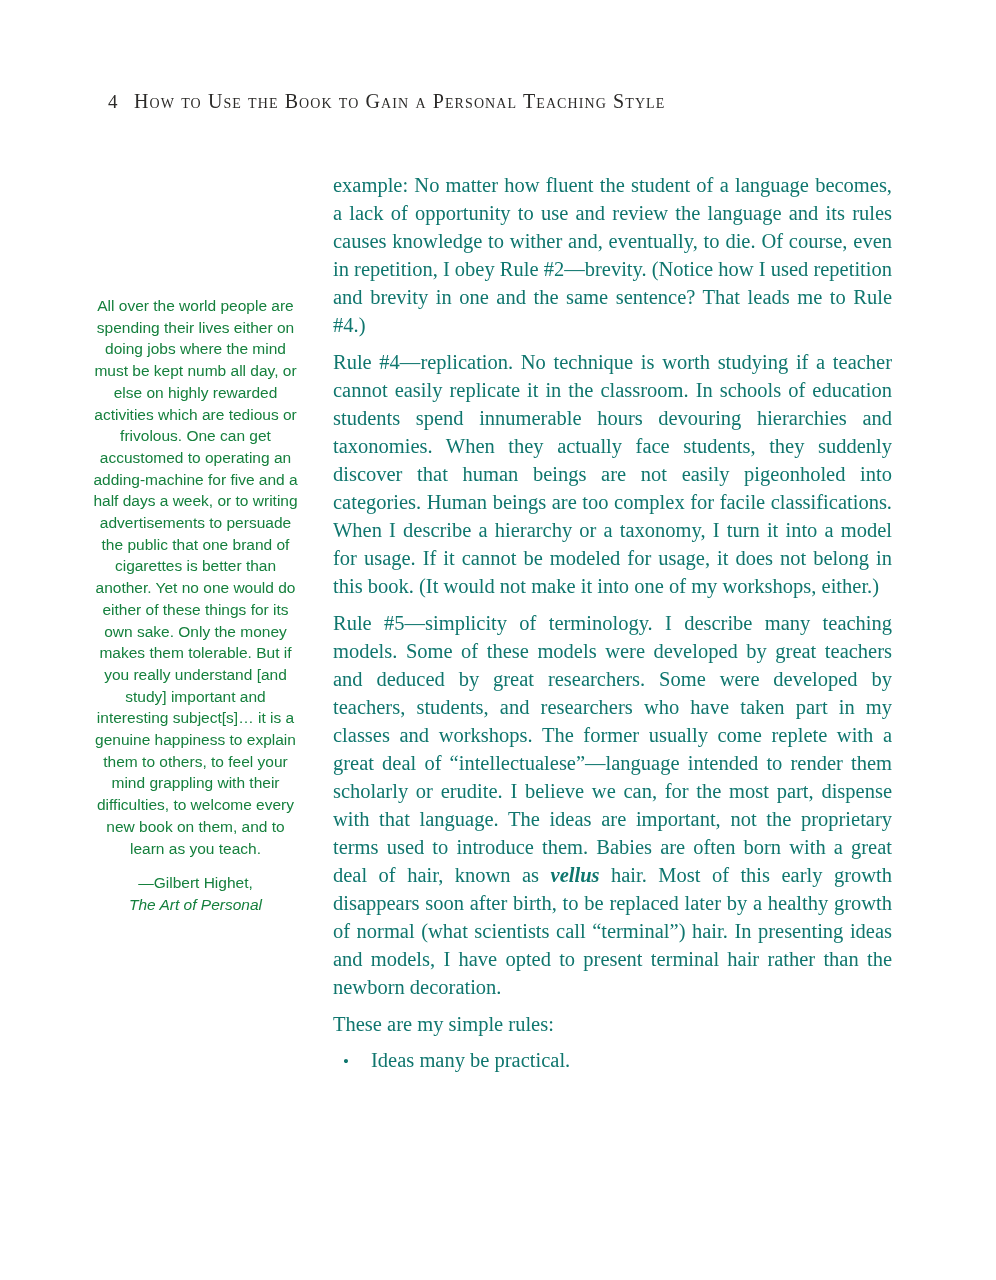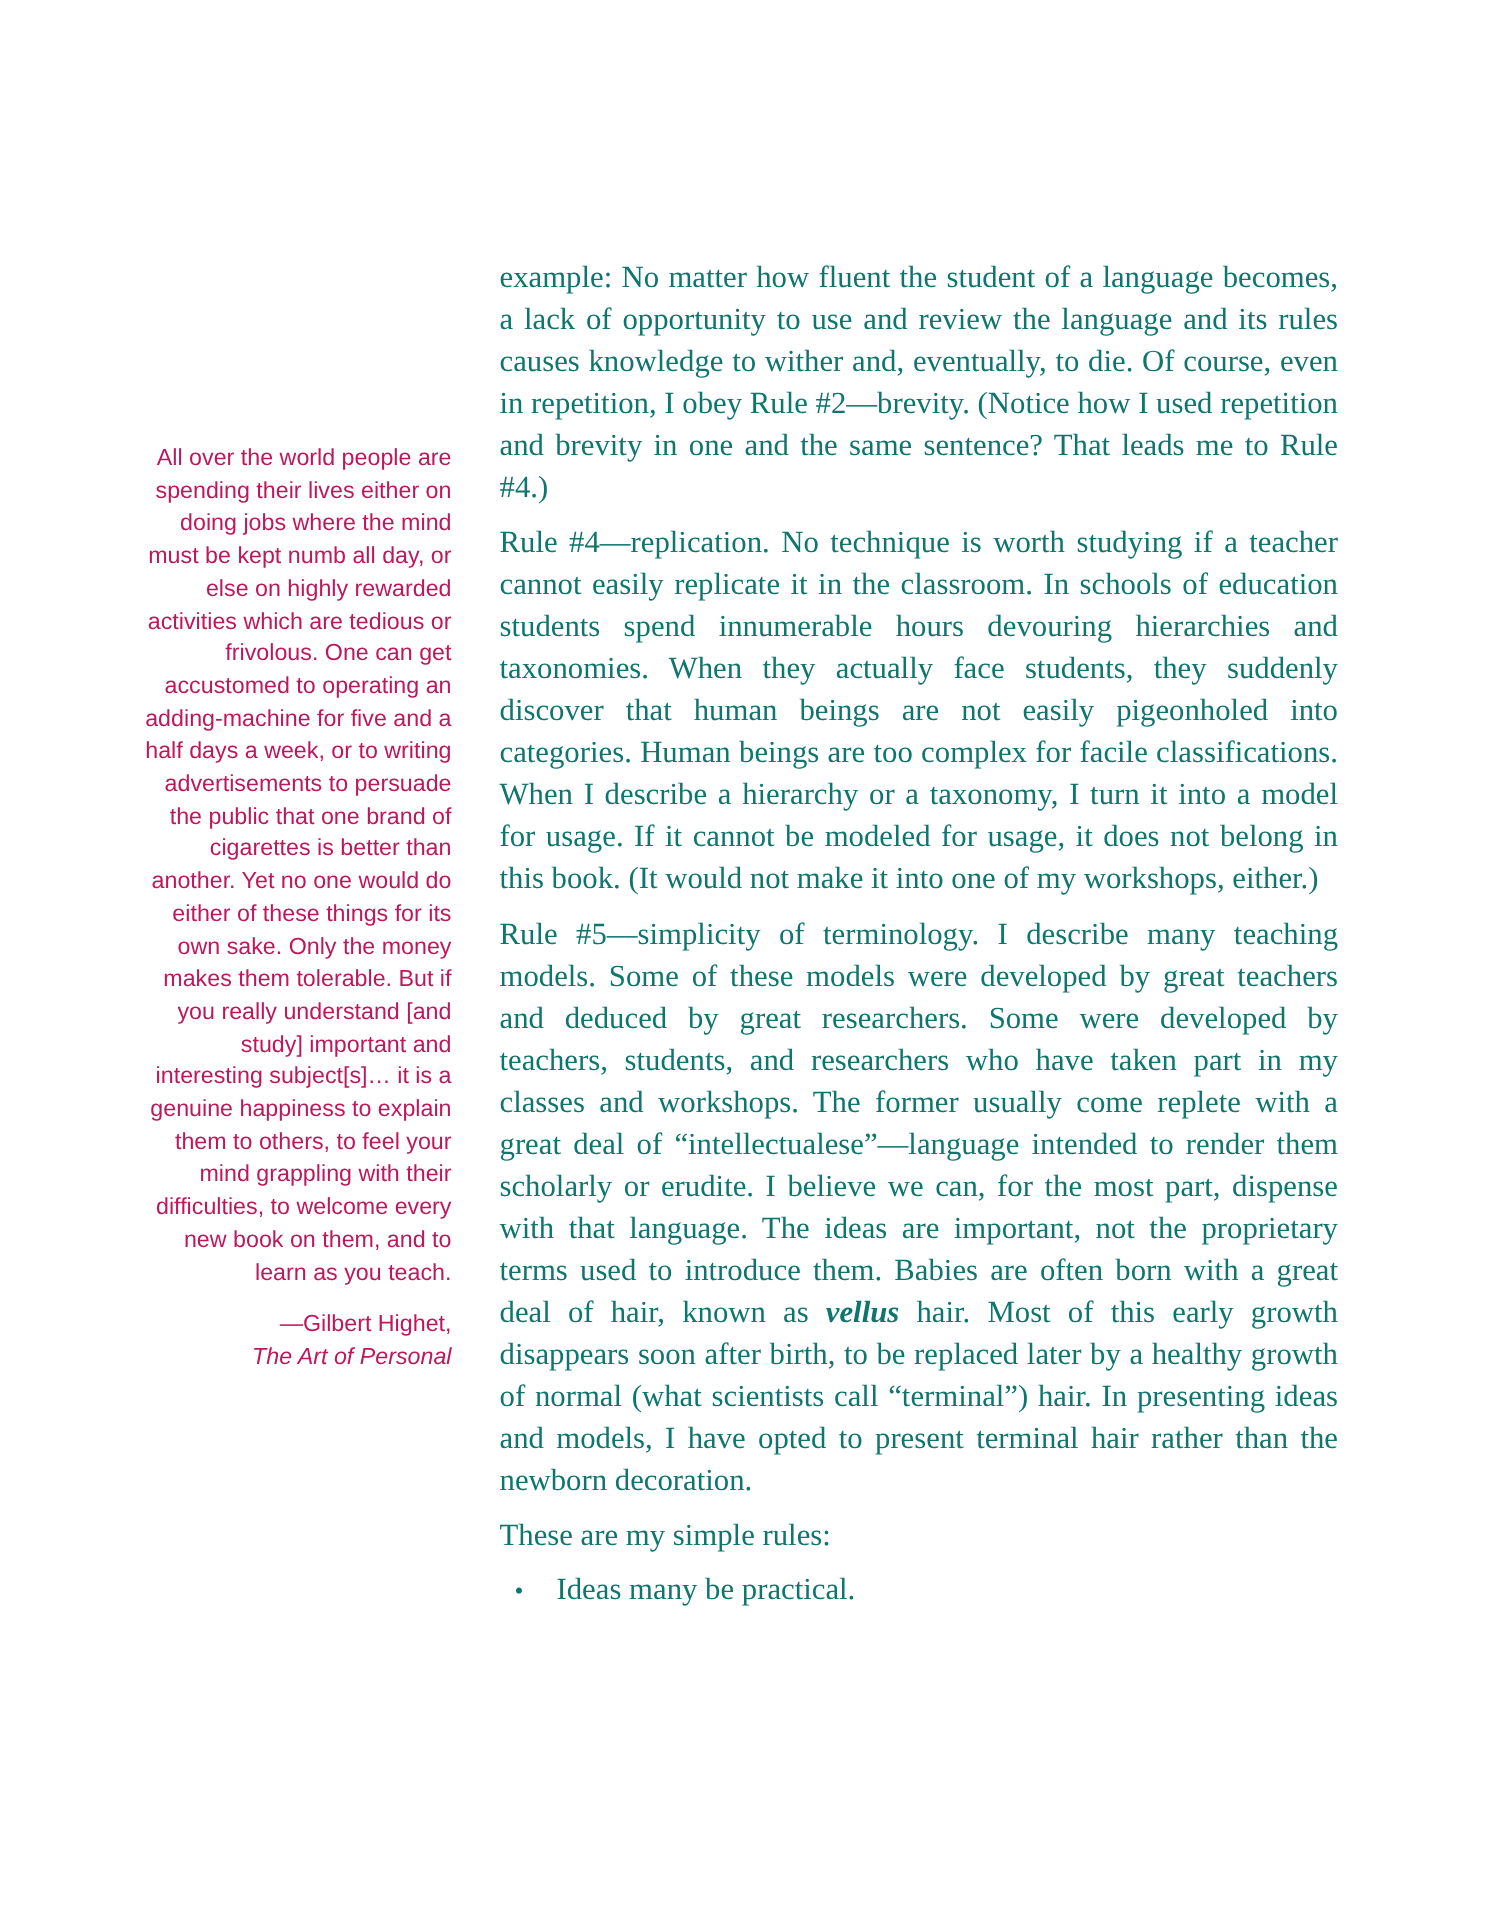--- a/index.html
+++ b/index.html
@@ -36,25 +36,25 @@
     font-size: 20px;
     letter-spacing: 1.1px;
   }
 
   
   .margin-quote {
     position: absolute;
     top: 295px;
     left: 90px;
     width: 211px;
-    text-align: right;
+    text-align: center;
     font-family: "Liberation Sans", sans-serif;
     font-size: 15.5px;
     line-height: 21.7px;
-    color: #be185d;
+    color: #15803d;
   }
   .margin-quote p {
     margin: 0;
   }
   .quote-attribution {
     margin-top: 13px !important;
   }
   .quote-source {
     font-style: italic;
   }
@@ -93,20 +93,23 @@
     font-size: 17px;
   }
   .bold-term { font-weight: normal; }
   .italic-term { font-style: italic; font-weight: bold; }
 </style>
 </head>
 <body>
 
 <div class="page">
 
+  <div class="running-header">
+    <span class="page-number">4</span><span class="running-title">How to Use the Book to Gain a Personal Teaching Style</span>
+  </div>
 
   <aside class="margin-quote">
     <p>All over the world people are spending their lives either on doing jobs where the mind must be kept numb all day, or else on highly rewarded activities which are tedious or frivolous. One can get accustomed to operating an adding-machine for five and a half days a week, or to writing advertisements to persuade the public that one brand of cigarettes is better than another. Yet no one would do either of these things for its own sake. Only the money makes them tolerable. But if you really understand [and study] important and interesting subject[s]… it is a genuine happiness to explain them to others, to feel your mind grappling with their difficulties, to welcome every new book on them, and to learn as you teach.</p>
     <p class="quote-attribution">
       <span>—Gilbert Highet,</span><br>
       <span class="quote-source">The Art of Personal</span>
     </p>
   </aside>
 
   <main class="body-column">

